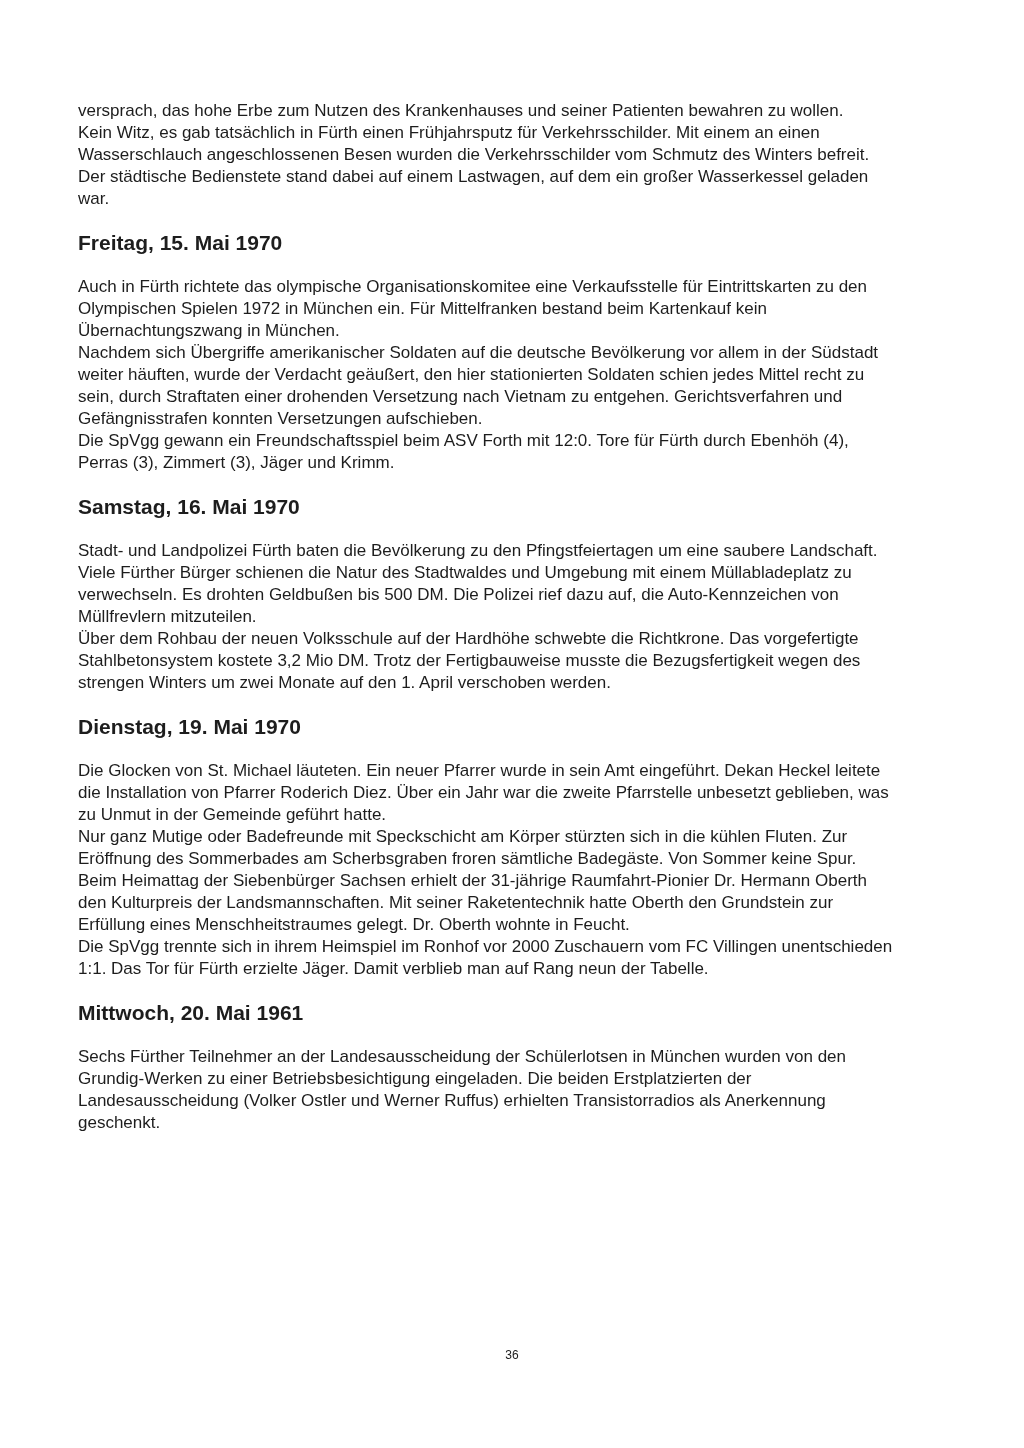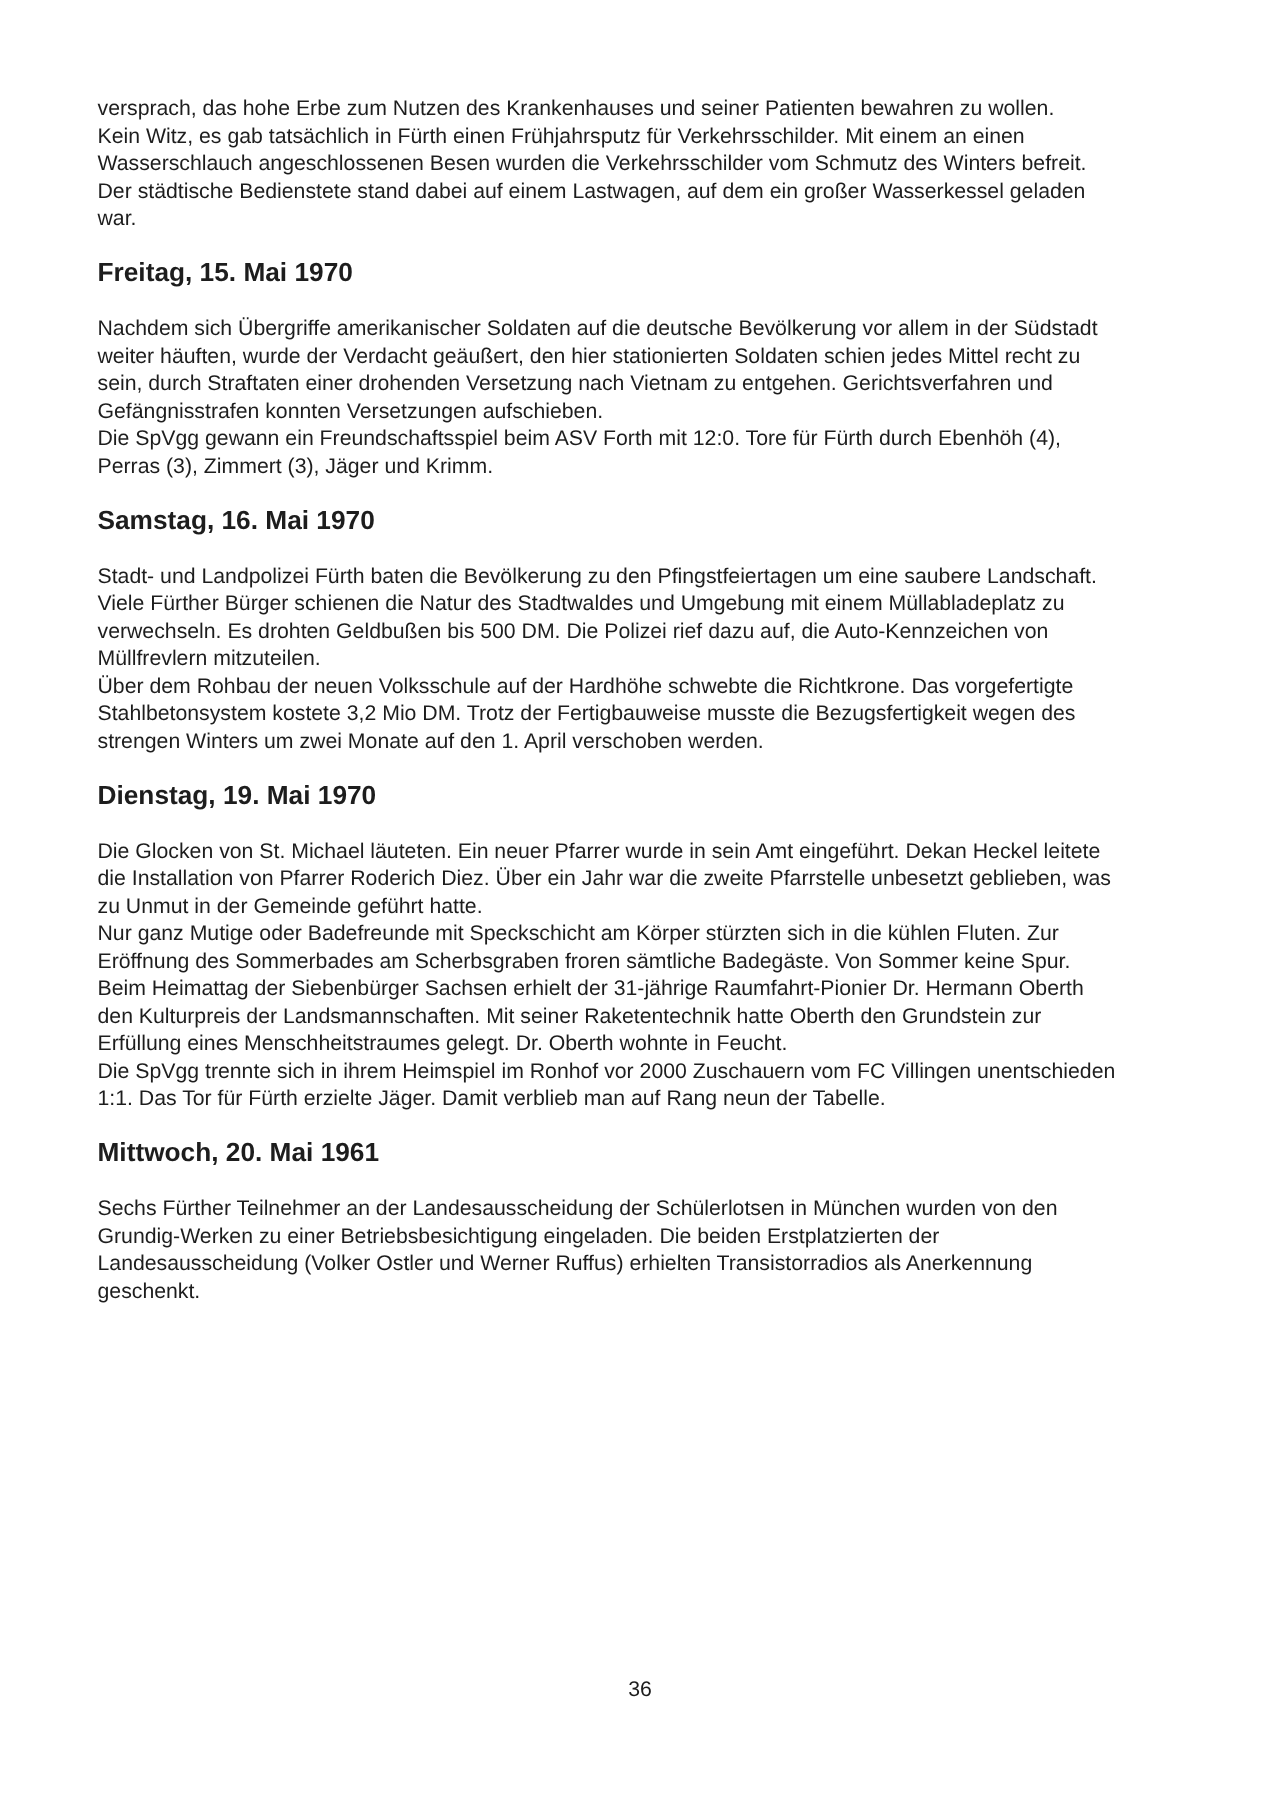--- a/index.html
+++ b/index.html
@@ -9,52 +9,53 @@
     width: 1024px;
     height: 1448px;
     background: #ffffff;
     overflow: hidden;
     font-family: "Liberation Sans", sans-serif;
     color: #1d1d1d;
   }
   .content {
     position: absolute;
     left: 78px;
-    top: 76px;
+    top: 100px;
     width: 815px;
     font-size: 17px;
     line-height: 22px;
     text-align: left;
   }
   .content p.paragraph {
     margin: 0;
   }
   .content h2.heading {
     font-size: 21px;
     font-weight: bold;
     margin: 22px 0 22px 0;
   }
   .page-footer {
     position: absolute;
     bottom: 86px;
     left: 0;
     width: 100%;
     text-align: center;
-    font-size: 17px;
+    font-size: 12px;
     color: #1d1d1d;
   }
 </style>
 </head>
 <body>
 
 <div class="page">
   <div class="content">
       <p class="paragraph">versprach, das hohe Erbe zum Nutzen des Krankenhauses und seiner Patienten bewahren zu wollen.</p>
       <p class="paragraph">Kein Witz, es gab tatsächlich in Fürth einen Frühjahrsputz für Verkehrsschilder. Mit einem an einen Wasserschlauch angeschlossenen Besen wurden die Verkehrsschilder vom Schmutz des Winters befreit. Der städtische Bedienstete stand dabei auf einem Lastwagen, auf dem ein großer Wasserkessel geladen war.</p>
       <h2 class="heading">Freitag, 15. Mai 1970</h2>
+      <p class="paragraph">Auch in Fürth richtete das olympische Organisationskomitee eine Verkaufsstelle für Eintrittskarten zu den Olympischen Spielen 1972 in München ein. Für Mittelfranken bestand beim Kartenkauf kein Übernachtungszwang in München.</p>
       <p class="paragraph">Nachdem sich Übergriffe amerikanischer Soldaten auf die deutsche Bevölkerung vor allem in der Südstadt weiter häuften, wurde der Verdacht geäußert, den hier stationierten Soldaten schien jedes Mittel recht zu sein, durch Straftaten einer drohenden Versetzung nach Vietnam zu entgehen. Gerichtsverfahren und Gefängnisstrafen konnten Versetzungen aufschieben.</p>
       <p class="paragraph">Die SpVgg gewann ein Freundschaftsspiel beim ASV Forth mit 12:0. Tore für Fürth durch Ebenhöh (4), Perras (3), Zimmert (3), Jäger und Krimm.</p>
       <h2 class="heading">Samstag, 16. Mai 1970</h2>
       <p class="paragraph">Stadt- und Landpolizei Fürth baten die Bevölkerung zu den Pfingstfeiertagen um eine saubere Landschaft. Viele Fürther Bürger schienen die Natur des Stadtwaldes und Umgebung mit einem Müllabladeplatz zu verwechseln. Es drohten Geldbußen bis 500 DM. Die Polizei rief dazu auf, die Auto-Kennzeichen von Müllfrevlern mitzuteilen.</p>
       <p class="paragraph">Über dem Rohbau der neuen Volksschule auf der Hardhöhe schwebte die Richtkrone. Das vorgefertigte Stahlbetonsystem kostete 3,2 Mio DM. Trotz der Fertigbauweise musste die Bezugsfertigkeit wegen des strengen Winters um zwei Monate auf den 1. April verschoben werden.</p>
       <h2 class="heading">Dienstag, 19. Mai 1970</h2>
       <p class="paragraph">Die Glocken von St. Michael läuteten. Ein neuer Pfarrer wurde in sein Amt eingeführt. Dekan Heckel leitete die Installation von Pfarrer Roderich Diez. Über ein Jahr war die zweite Pfarrstelle unbesetzt geblieben, was zu Unmut in der Gemeinde geführt hatte.</p>
       <p class="paragraph">Nur ganz Mutige oder Badefreunde mit Speckschicht am Körper stürzten sich in die kühlen Fluten. Zur Eröffnung des Sommerbades am Scherbsgraben froren sämtliche Badegäste. Von Sommer keine Spur.</p>
       <p class="paragraph">Beim Heimattag der Siebenbürger Sachsen erhielt der 31-jährige Raumfahrt-Pionier Dr. Hermann Oberth den Kulturpreis der Landsmannschaften. Mit seiner Raketentechnik hatte Oberth den Grundstein zur Erfüllung eines Menschheitstraumes gelegt. Dr. Oberth wohnte in Feucht.</p>
       <p class="paragraph">Die SpVgg trennte sich in ihrem Heimspiel im Ronhof vor 2000 Zuschauern vom FC Villingen unentschieden 1:1. Das Tor für Fürth erzielte Jäger. Damit verblieb man auf Rang neun der Tabelle.</p>

